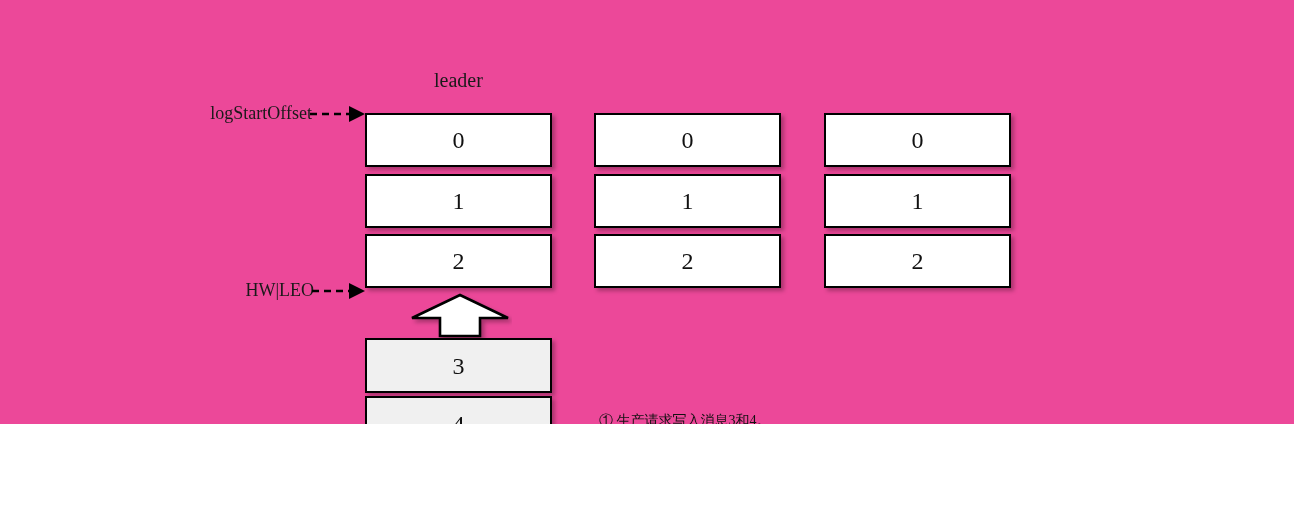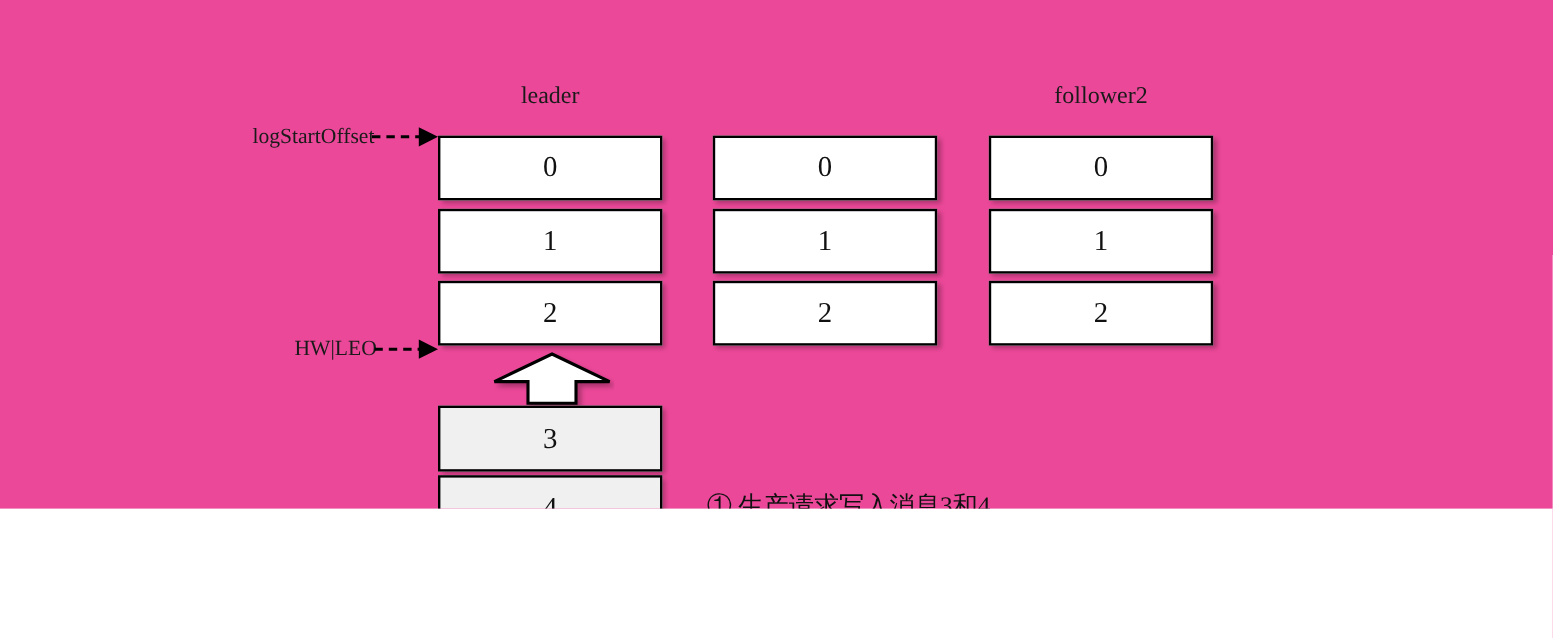--- a/index.html
+++ b/index.html
@@ -62,42 +62,42 @@
   }
 
   
   .append-arrow {
     position: absolute;
   }
 
   
   .caption {
     position: absolute;
-    font-size: 21px;
+    font-size: 14px;
     line-height: 26px;
     color: #111111;
     white-space: nowrap;
+    margin-left: 10px;
   }
 
   
   .watermark {
     position: absolute;
     font-size: 14px;
     line-height: 16px;
     color: #eeeeee;
     white-space: nowrap;
   }
 </style>
 </head>
 <body>
 
 <div id="canvas">
 
   <div class="col-header" style="left:365px; top:70px; width:187px;">leader</div>
-  <div class="col-header" style="left:824px; top:70px; width:187px;">follower2</div>
 
   <div class="offset-box" style="left:365px; top:113px; width:187px; height:54px;">0</div>
   <div class="offset-box" style="left:365px; top:174px; width:187px; height:54px;">1</div>
   <div class="offset-box" style="left:365px; top:234px; width:187px; height:54px;">2</div>
 
   <div class="offset-box" style="left:594px; top:113px; width:187px; height:54px;">0</div>
   <div class="offset-box" style="left:594px; top:174px; width:187px; height:54px;">1</div>
   <div class="offset-box" style="left:594px; top:234px; width:187px; height:54px;">2</div>
 
   <div class="offset-box" style="left:824px; top:113px; width:187px; height:54px;">0</div>

